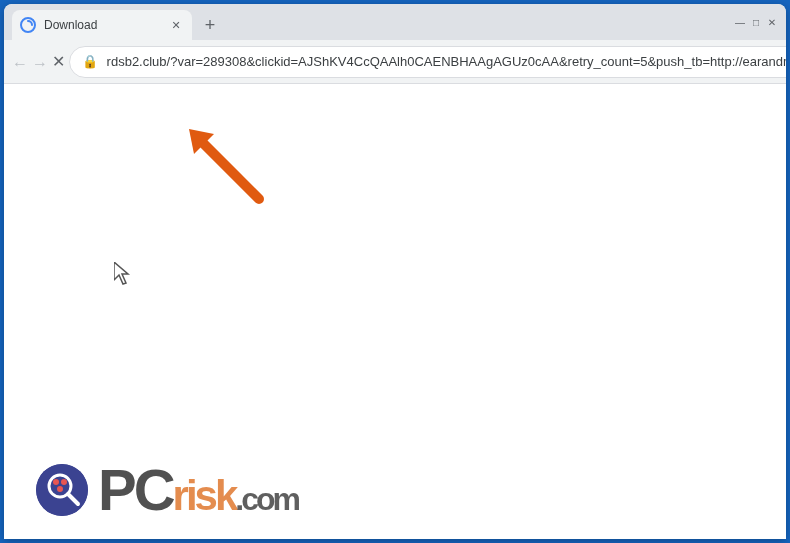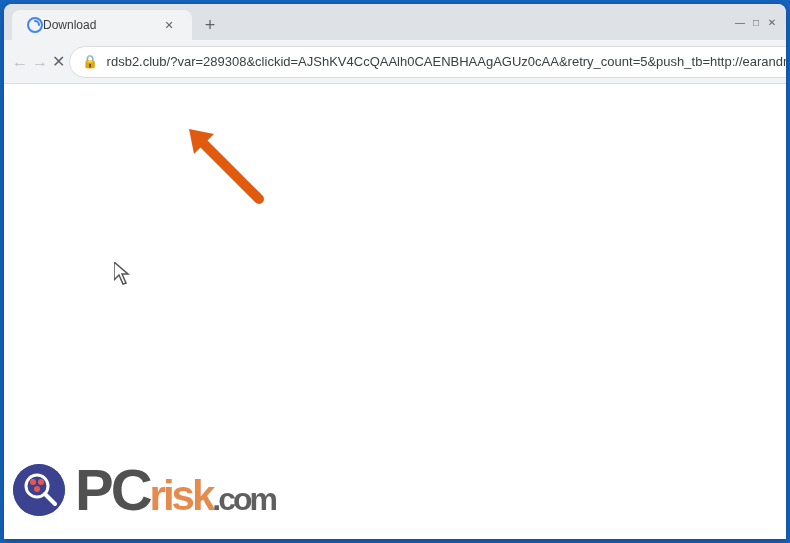--- a/index.html
+++ b/index.html
@@ -47,21 +47,22 @@
     }
 
     .tab {
       background: #f1f3f4;
       height: 30px;
       min-width: 180px;
       max-width: 240px;
       border-radius: 8px 8px 0 0;
       display: flex;
       align-items: center;
-      padding: 0 15px;
+      padding: 0 8px;
+      gap: 8px;
       position: relative;
     }
 
     .tab-favicon {
       width: 16px;
       height: 16px;
       flex-shrink: 0;
     }
 
     .tab-title {
@@ -188,21 +189,21 @@
       top: 40px;
       left: 180px;
     }
 
     
 
     
     .watermark {
       position: absolute;
       bottom: 20px;
-      left: 9px;
+      left: 32px;
       display: flex;
       align-items: center;
       gap: 10px;
       opacity: 0.85;
     }
 
     .logo-icon {
       width: 52px;
       height: 52px;
       background: #1a237e;

